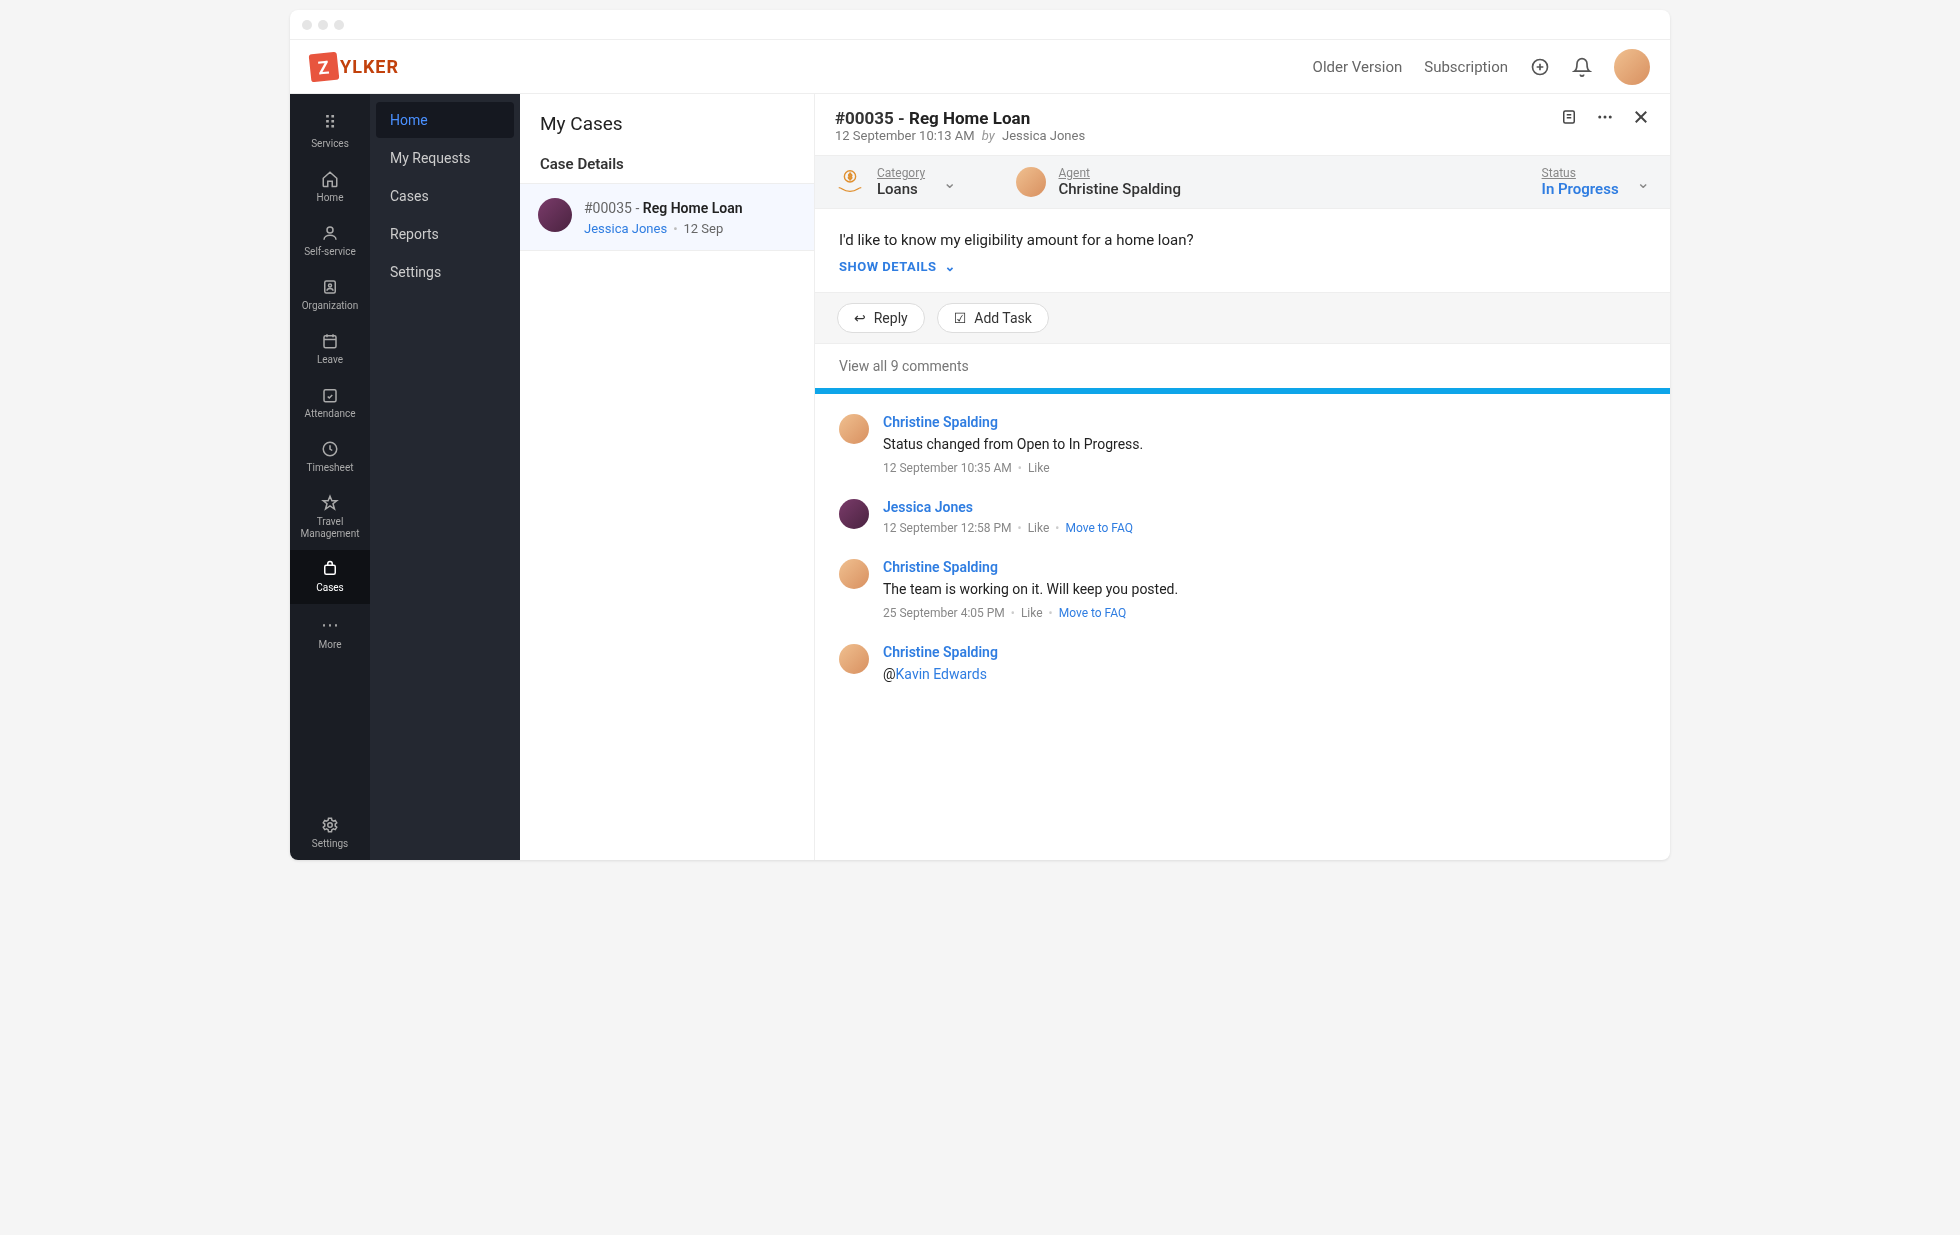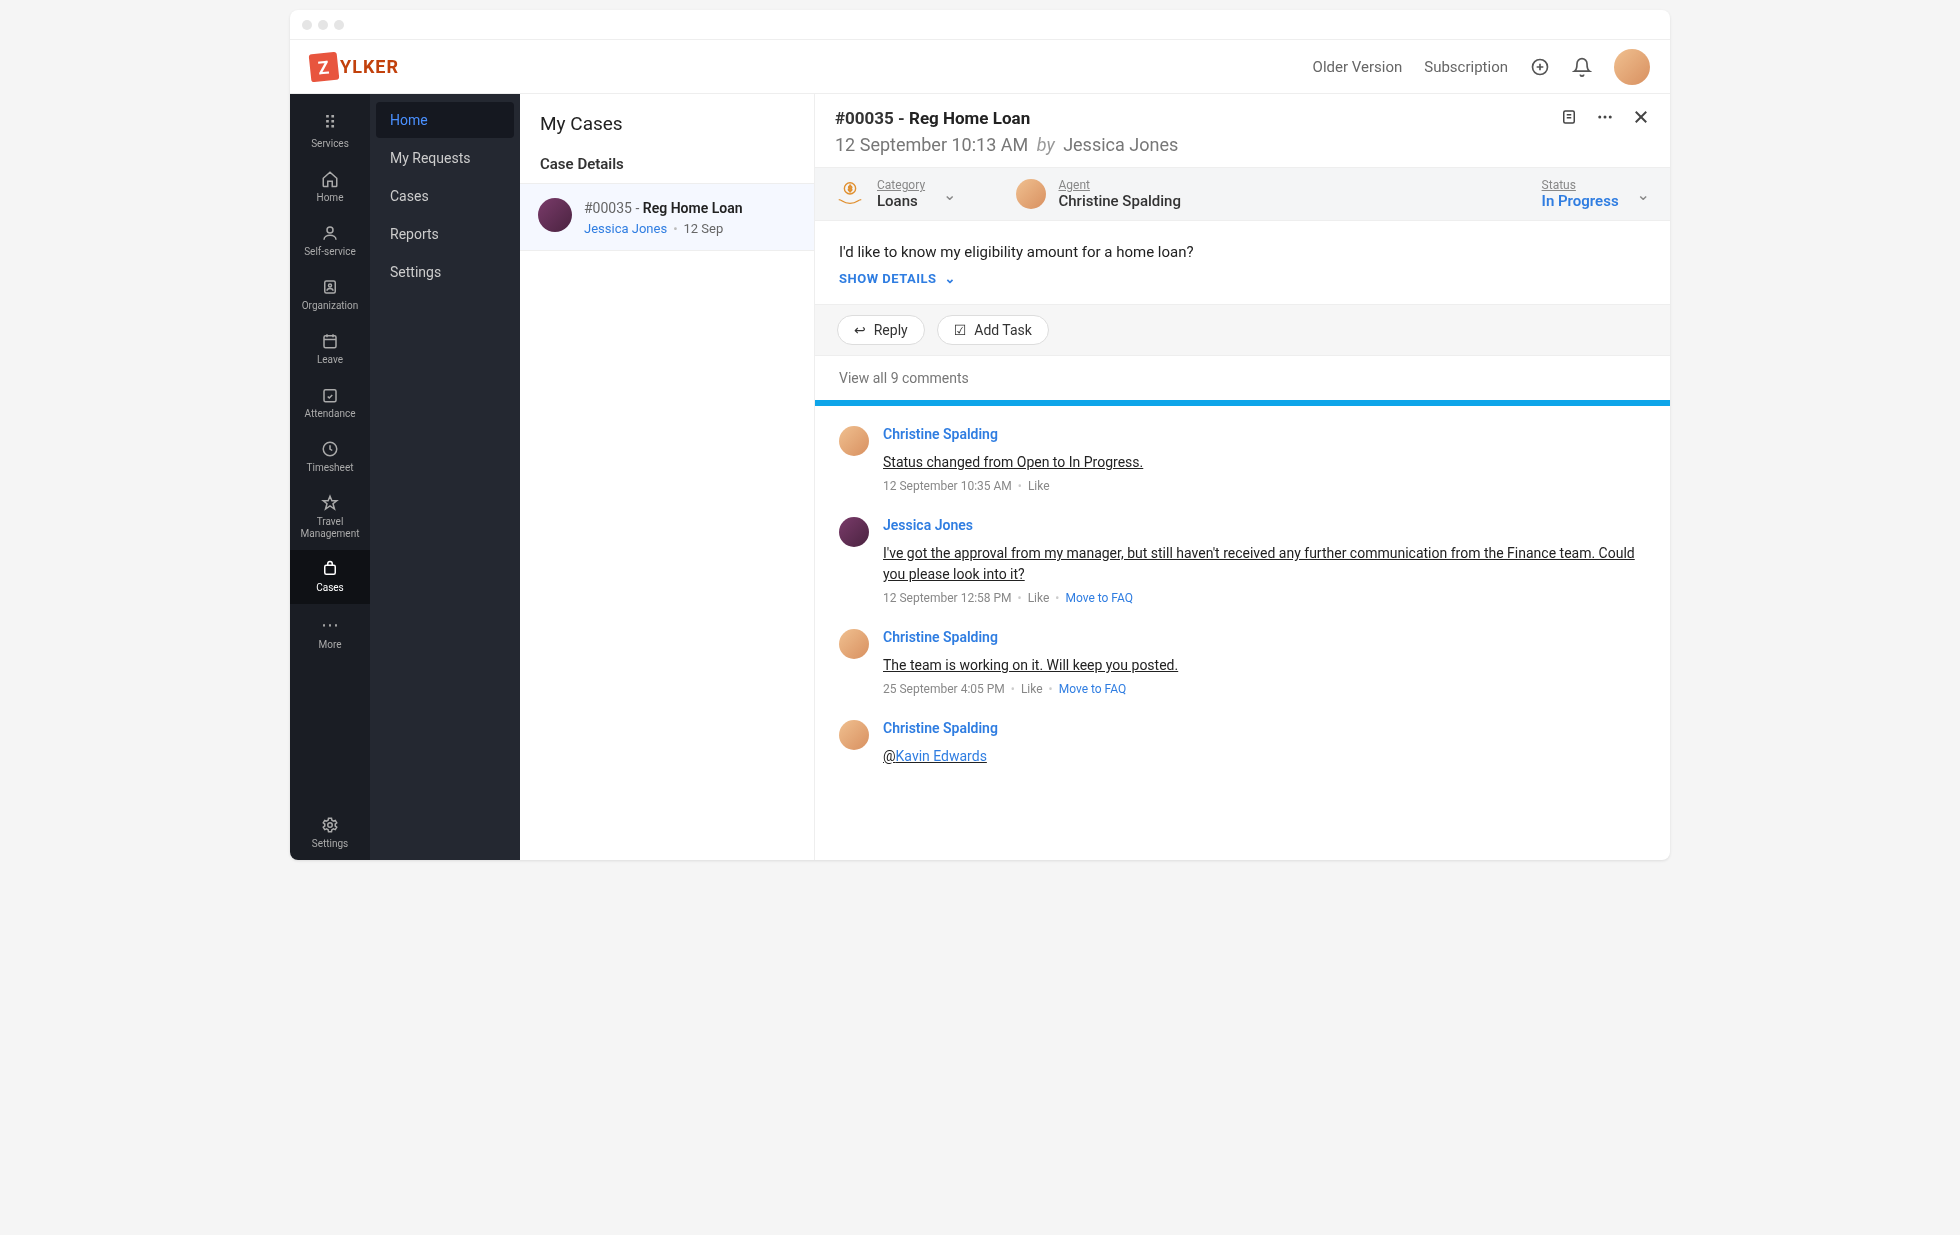--- a/index.html
+++ b/index.html
@@ -45,21 +45,21 @@
 .case-title .cname { color:#222; font-size:14px; font-weight:600; }
 .case-sub { margin-top:4px; font-size:13px; }
 .case-sub .author { color:#2f7de1; }
 .case-sub .dot { color:#bbb; margin:0 6px; }
 .case-sub .date { color:#666; }
 
 .col-detail { flex:1; display:flex; flex-direction:column; overflow:hidden; }
 .detail-head { padding: 14px 20px 12px; display:flex; align-items:flex-start; }
 .detail-head-left .line1 .cid { font-size:17px; font-weight:700; color:#333; }
 .detail-head-left .line1 .cname { font-size:17px; font-weight:700; color:#222; }
-.detail-head-left .line2 { margin-top:6px; font-size:18px; color:#777; }
+.detail-head-left .line2 { margin-top:0; font-size:13px; color:#777; }
 .detail-head-left .line2 .by { color:#999; font-style:italic; margin:0 4px; }
 .detail-head-right { margin-left:auto; display:flex; gap:18px; align-items:center; color:#444; }
 .detail-head-right .icon { cursor:pointer; }
 
 .info-bar { background:#f4f5f6; border-top:1px solid #eee; border-bottom:1px solid #eee; display:flex; padding: 10px 20px; gap:60px; align-items:center; }
 .info-block { display:flex; align-items:center; gap:12px; }
 .info-block .lbl { font-size:12px; color:#888;text-decoration:underline; }
 .info-block .val { font-size:15px; color:#333; font-weight:500; }
 .info-block.status .val { color:#2f7de1; font-weight:600; }
 .chev { color:#888; margin-left:6px; }
@@ -71,21 +71,21 @@
 .pill-btn { background:#fff; border:1px solid #ddd; border-radius:18px; padding:6px 16px; font-size:14px; color:#333; display:flex; align-items:center; gap:8px; cursor:pointer; }
 
 .view-all { padding:14px 24px; font-size:14px; color:#777; border-bottom:6px solid #0ea5e9; }
 
 .comments { padding: 10px 24px; flex:1; overflow:auto; }
 .comment { display:flex; gap:14px; padding:10px 0 14px; }
 .cava { width:30px; height:30px; border-radius:50%; flex-shrink:0; }
 .cava.cs { background: linear-gradient(135deg,#f0c090,#d89060); }
 .cava.jj { background: linear-gradient(135deg,#7a3b6a,#4a2340); }
 .comment .cbody .cname { color:#2f7de1; font-weight:600; font-size:14px; }
-.comment .cbody .ctext { margin-top:10px; font-size:14px; color:#222; line-height:1.5;text-decoration:underline; }
+.comment .cbody .ctext { margin-top:4px; font-size:14px; color:#222; line-height:1.5; }
 .comment .cbody .cmeta { margin-top:6px; font-size:12px; color:#888; }
 .comment .cbody .cmeta .sep { margin:0 6px; color:#ccc; }
 .comment .cbody .cmeta .link { color:#2f7de1; }
 .mention { color:#2f7de1; }
 
 svg { display:block; }
 .icon-money { width:30px; height:30px; }
 </style>
 </head>
 <body>
@@ -323,21 +323,20 @@
           <div class="cbody">
             <div class="cname">Christine Spalding</div>
             <div class="ctext">Status changed from Open to In Progress.</div>
             <div class="cmeta"><span>12 September 10:35 AM</span><span class="sep">•</span><span>Like</span></div>
           </div>
         </div>
         <div class="comment">
           <div class="cava jj"></div>
           <div class="cbody">
             <div class="cname">Jessica Jones</div>
-            <div class="ctext">I've got the approval from my manager, but still haven't received any further communication from the Finance team. Could you please look into it?</div>
             <div class="cmeta"><span>12 September 12:58 PM</span><span class="sep">•</span><span>Like</span><span class="sep">•</span><span class="link">Move to FAQ</span></div>
           </div>
         </div>
         <div class="comment">
           <div class="cava cs"></div>
           <div class="cbody">
             <div class="cname">Christine Spalding</div>
             <div class="ctext">The team is working on it. Will keep you posted.</div>
             <div class="cmeta"><span>25 September 4:05 PM</span><span class="sep">•</span><span>Like</span><span class="sep">•</span><span class="link">Move to FAQ</span></div>
           </div>

